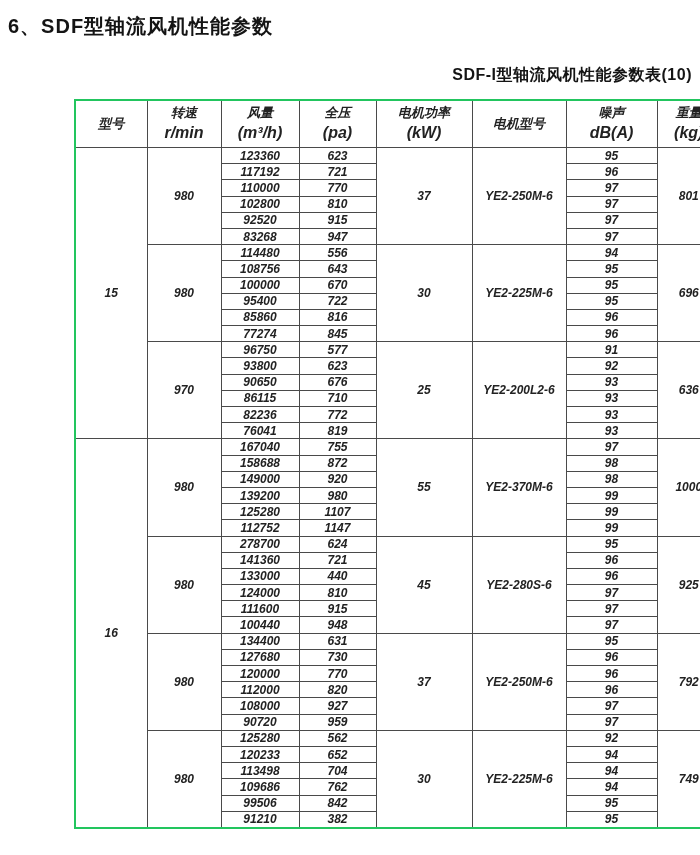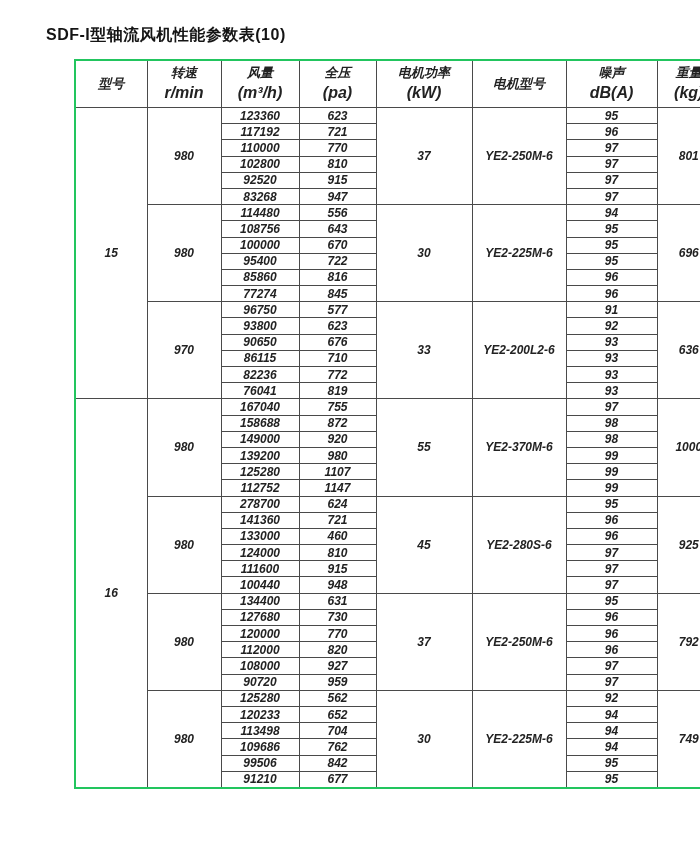--- a/index.html
+++ b/index.html
@@ -14,21 +14,21 @@
     font-size:20px;
     font-weight:bold;
     color:#141414;
     margin:13px 0 0 8px;
     letter-spacing:1px;
   }
   .table-title{
     font-size:16px;
     font-weight:bold;
     color:#141414;
-    text-align:left;
+    text-align:right;
     width:646px;
     margin:25px 0 13px 46px;
     letter-spacing:0.5px;
   }
   table.spec{
     border-collapse:collapse;
     table-layout:fixed;
     width:646px;
     margin-left:74px;
     border:2px solid #22c55e;
@@ -54,20 +54,21 @@
   table.spec tbody td{
     height:15.2px;
     font-size:12px;
     line-height:1;
   }
 </style>
 </head>
 <body>
 
 <div class="page">
+  <h1 class="page-title">6、SDF型轴流风机性能参数</h1>
   <div class="table-title">SDF-I型轴流风机性能参数表(10)</div>
 
   <table class="spec">
     <colgroup>
       <col style="width:72px">
         <col style="width:74px">
         <col style="width:78px">
         <col style="width:77px">
       <col style="width:96px">
         <col style="width:94px">
@@ -175,21 +176,21 @@
         </tr>
         <tr>
           <td>77274</td>
           <td>845</td>
           <td>96</td>
         </tr>
         <tr>
           <td rowspan="6">970</td>
           <td>96750</td>
           <td>577</td>
-          <td rowspan="6">33</td>
+          <td rowspan="6">25</td>
           <td rowspan="6">YE2-200L2-6</td>
           <td>91</td>
           <td rowspan="6">636</td>
         </tr>
         <tr>
           <td>93800</td>
           <td>623</td>
           <td>92</td>
         </tr>
         <tr>
@@ -256,21 +257,21 @@
           <td>95</td>
           <td rowspan="6">925</td>
         </tr>
         <tr>
           <td>141360</td>
           <td>721</td>
           <td>96</td>
         </tr>
         <tr>
           <td>133000</td>
-          <td>460</td>
+          <td>440</td>
           <td>96</td>
         </tr>
         <tr>
           <td>124000</td>
           <td>810</td>
           <td>97</td>
         </tr>
         <tr>
           <td>111600</td>
           <td>915</td>
@@ -339,18 +340,18 @@
           <td>762</td>
           <td>94</td>
         </tr>
         <tr>
           <td>99506</td>
           <td>842</td>
           <td>95</td>
         </tr>
         <tr>
           <td>91210</td>
-          <td>677</td>
+          <td>382</td>
           <td>95</td>
         </tr>
       </tbody>
   </table>
 </div>
 
 </body></html>

